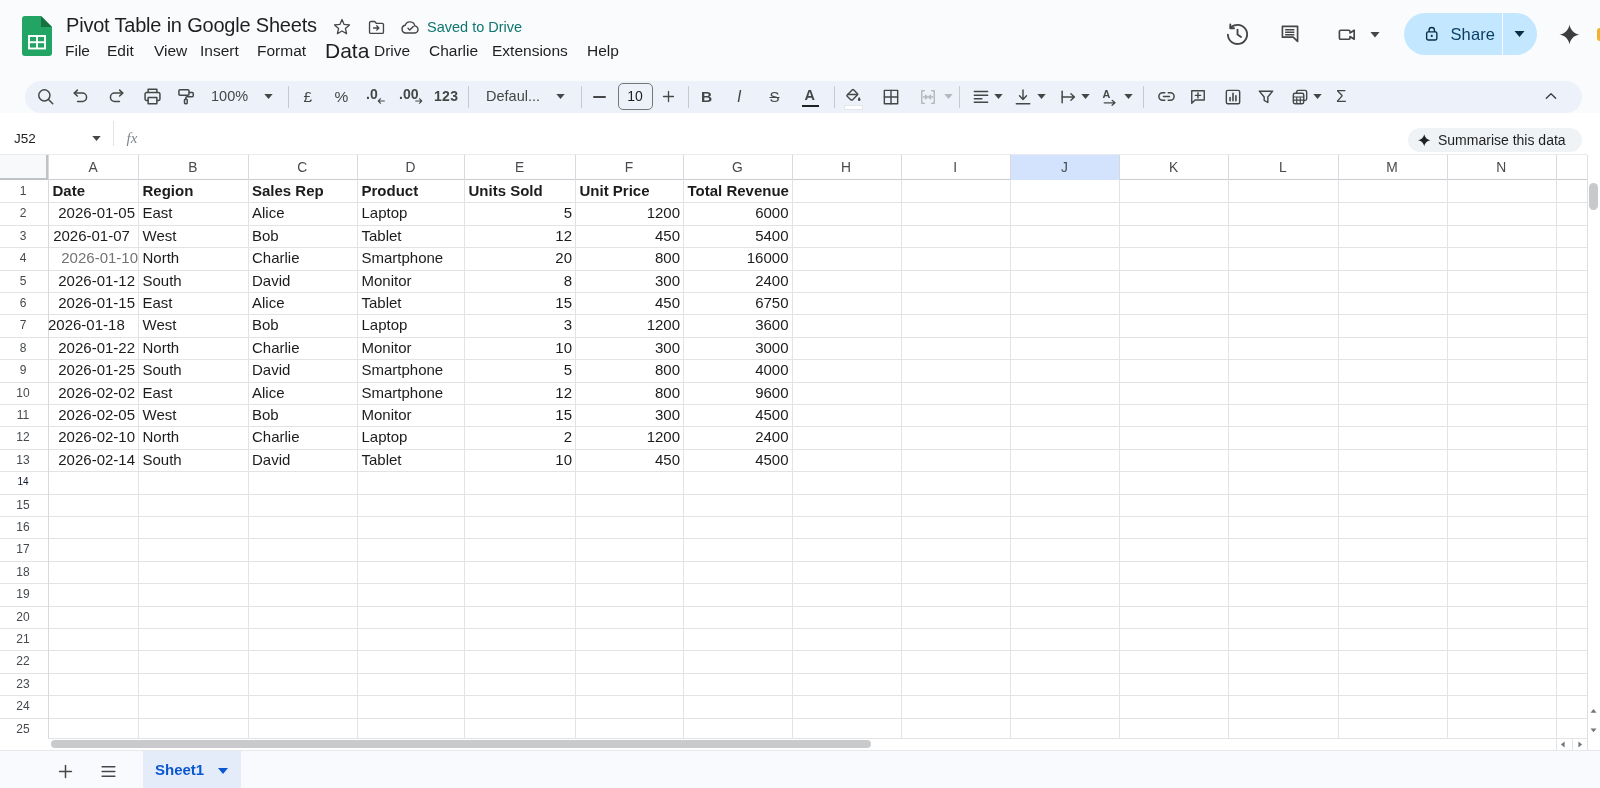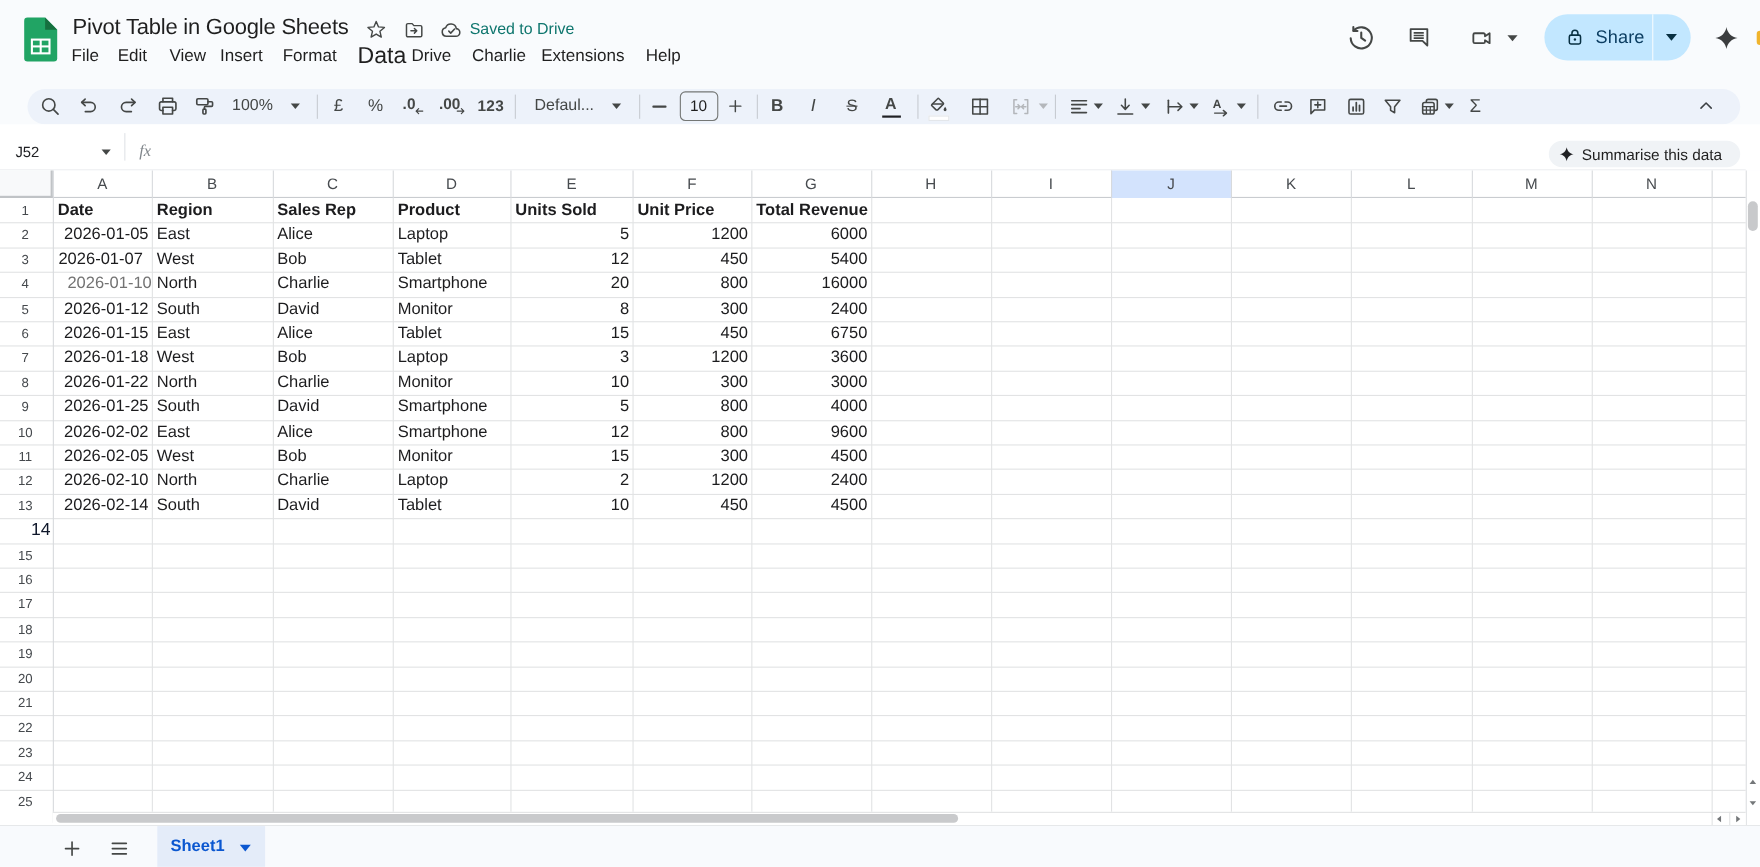--- a/index.html
+++ b/index.html
@@ -288,21 +288,21 @@
 <div class="a" style="left:0px;top:247.2px;height:22.4px;line-height:22.4px;white-space:nowrap;font-size:12px;color:#45494d;width:46px;text-align:center;">4</div>
 <div class="a" style="left:0px;top:269.6px;height:22.4px;line-height:22.4px;white-space:nowrap;font-size:12px;color:#45494d;width:46px;text-align:center;">5</div>
 <div class="a" style="left:0px;top:292.0px;height:22.4px;line-height:22.4px;white-space:nowrap;font-size:12px;color:#45494d;width:46px;text-align:center;">6</div>
 <div class="a" style="left:0px;top:314.4px;height:22.4px;line-height:22.4px;white-space:nowrap;font-size:12px;color:#45494d;width:46px;text-align:center;">7</div>
 <div class="a" style="left:0px;top:336.79999999999995px;height:22.4px;line-height:22.4px;white-space:nowrap;font-size:12px;color:#45494d;width:46px;text-align:center;">8</div>
 <div class="a" style="left:0px;top:359.2px;height:22.4px;line-height:22.4px;white-space:nowrap;font-size:12px;color:#45494d;width:46px;text-align:center;">9</div>
 <div class="a" style="left:0px;top:381.6px;height:22.4px;line-height:22.4px;white-space:nowrap;font-size:12px;color:#45494d;width:46px;text-align:center;">10</div>
 <div class="a" style="left:0px;top:404.0px;height:22.4px;line-height:22.4px;white-space:nowrap;font-size:12px;color:#45494d;width:46px;text-align:center;">11</div>
 <div class="a" style="left:0px;top:426.4px;height:22.4px;line-height:22.4px;white-space:nowrap;font-size:12px;color:#45494d;width:46px;text-align:center;">12</div>
 <div class="a" style="left:0px;top:448.79999999999995px;height:22.4px;line-height:22.4px;white-space:nowrap;font-size:12px;color:#45494d;width:46px;text-align:center;">13</div>
-<div class="a" style="left:0px;top:471.2px;height:22.4px;line-height:22.4px;white-space:nowrap;font-size:16px;color:#0f172a;width:46px;text-align:right;">14</div>
+<div class="a" style="left:0px;top:471.2px;height:22.4px;line-height:22.4px;white-space:nowrap;font-size:10px;color:#0f172a;width:46px;text-align:center;">14</div>
 <div class="a" style="left:0px;top:493.59999999999997px;height:22.4px;line-height:22.4px;white-space:nowrap;font-size:12px;color:#45494d;width:46px;text-align:center;">15</div>
 <div class="a" style="left:0px;top:516.0px;height:22.4px;line-height:22.4px;white-space:nowrap;font-size:12px;color:#45494d;width:46px;text-align:center;">16</div>
 <div class="a" style="left:0px;top:538.4px;height:22.4px;line-height:22.4px;white-space:nowrap;font-size:12px;color:#45494d;width:46px;text-align:center;">17</div>
 <div class="a" style="left:0px;top:560.8px;height:22.4px;line-height:22.4px;white-space:nowrap;font-size:12px;color:#45494d;width:46px;text-align:center;">18</div>
 <div class="a" style="left:0px;top:583.2px;height:22.4px;line-height:22.4px;white-space:nowrap;font-size:12px;color:#45494d;width:46px;text-align:center;">19</div>
 <div class="a" style="left:0px;top:605.5999999999999px;height:22.4px;line-height:22.4px;white-space:nowrap;font-size:12px;color:#45494d;width:46px;text-align:center;">20</div>
 <div class="a" style="left:0px;top:628.0px;height:22.4px;line-height:22.4px;white-space:nowrap;font-size:12px;color:#45494d;width:46px;text-align:center;">21</div>
 <div class="a" style="left:0px;top:650.4px;height:22.4px;line-height:22.4px;white-space:nowrap;font-size:12px;color:#45494d;width:46px;text-align:center;">22</div>
 <div class="a" style="left:0px;top:672.8px;height:22.4px;line-height:22.4px;white-space:nowrap;font-size:12px;color:#45494d;width:46px;text-align:center;">23</div>
 <div class="a" style="left:0px;top:695.1999999999999px;height:22.4px;line-height:22.4px;white-space:nowrap;font-size:12px;color:#45494d;width:46px;text-align:center;">24</div>
@@ -343,21 +343,21 @@
 <div class="a" style="left:464.0px;width:108.0px;text-align:right;top:269.6px;height:22.4px;line-height:22.4px;font-size:15px;color:#1c1c1e;white-space:nowrap;">8</div>
 <div class="a" style="left:575.0px;width:105.0px;text-align:right;top:269.6px;height:22.4px;line-height:22.4px;font-size:15px;color:#1c1c1e;white-space:nowrap;">300</div>
 <div class="a" style="left:683.0px;width:105.5px;text-align:right;top:269.6px;height:22.4px;line-height:22.4px;font-size:15px;color:#1c1c1e;white-space:nowrap;">2400</div>
 <div class="a" style="left:48.0px;width:87.0px;text-align:right;top:292.0px;height:22.4px;line-height:22.4px;font-size:15px;color:#1c1c1e;white-space:nowrap;">2026-01-15</div>
 <div class="a" style="left:142.5px;text-align:left;top:292.0px;height:22.4px;line-height:22.4px;font-size:15px;color:#1c1c1e;white-space:nowrap;">East</div>
 <div class="a" style="left:252.0px;text-align:left;top:292.0px;height:22.4px;line-height:22.4px;font-size:15px;color:#1c1c1e;white-space:nowrap;">Alice</div>
 <div class="a" style="left:361.5px;text-align:left;top:292.0px;height:22.4px;line-height:22.4px;font-size:15px;color:#1c1c1e;white-space:nowrap;">Tablet</div>
 <div class="a" style="left:464.0px;width:108.0px;text-align:right;top:292.0px;height:22.4px;line-height:22.4px;font-size:15px;color:#1c1c1e;white-space:nowrap;">15</div>
 <div class="a" style="left:575.0px;width:105.0px;text-align:right;top:292.0px;height:22.4px;line-height:22.4px;font-size:15px;color:#1c1c1e;white-space:nowrap;">450</div>
 <div class="a" style="left:683.0px;width:105.5px;text-align:right;top:292.0px;height:22.4px;line-height:22.4px;font-size:15px;color:#1c1c1e;white-space:nowrap;">6750</div>
-<div class="a" style="left:48.0px;width:87.0px;text-align:right;top:314.4px;height:22.4px;line-height:22.4px;font-size:15px;color:#1c1c1e;white-space:nowrap;">2026-01-18</div>
+<div class="a" style="left:48.0px;width:87.0px;text-align:left;top:314.4px;height:22.4px;line-height:22.4px;font-size:15px;color:#1c1c1e;white-space:nowrap;">2026-01-18</div>
 <div class="a" style="left:142.5px;text-align:left;top:314.4px;height:22.4px;line-height:22.4px;font-size:15px;color:#1c1c1e;white-space:nowrap;">West</div>
 <div class="a" style="left:252.0px;text-align:left;top:314.4px;height:22.4px;line-height:22.4px;font-size:15px;color:#1c1c1e;white-space:nowrap;">Bob</div>
 <div class="a" style="left:361.5px;text-align:left;top:314.4px;height:22.4px;line-height:22.4px;font-size:15px;color:#1c1c1e;white-space:nowrap;">Laptop</div>
 <div class="a" style="left:464.0px;width:108.0px;text-align:right;top:314.4px;height:22.4px;line-height:22.4px;font-size:15px;color:#1c1c1e;white-space:nowrap;">3</div>
 <div class="a" style="left:575.0px;width:105.0px;text-align:right;top:314.4px;height:22.4px;line-height:22.4px;font-size:15px;color:#1c1c1e;white-space:nowrap;">1200</div>
 <div class="a" style="left:683.0px;width:105.5px;text-align:right;top:314.4px;height:22.4px;line-height:22.4px;font-size:15px;color:#1c1c1e;white-space:nowrap;">3600</div>
 <div class="a" style="left:48.0px;width:87.0px;text-align:right;top:336.8px;height:22.4px;line-height:22.4px;font-size:15px;color:#1c1c1e;white-space:nowrap;">2026-01-22</div>
 <div class="a" style="left:142.5px;text-align:left;top:336.8px;height:22.4px;line-height:22.4px;font-size:15px;color:#1c1c1e;white-space:nowrap;">North</div>
 <div class="a" style="left:252.0px;text-align:left;top:336.8px;height:22.4px;line-height:22.4px;font-size:15px;color:#1c1c1e;white-space:nowrap;">Charlie</div>
 <div class="a" style="left:361.5px;text-align:left;top:336.8px;height:22.4px;line-height:22.4px;font-size:15px;color:#1c1c1e;white-space:nowrap;">Monitor</div>

